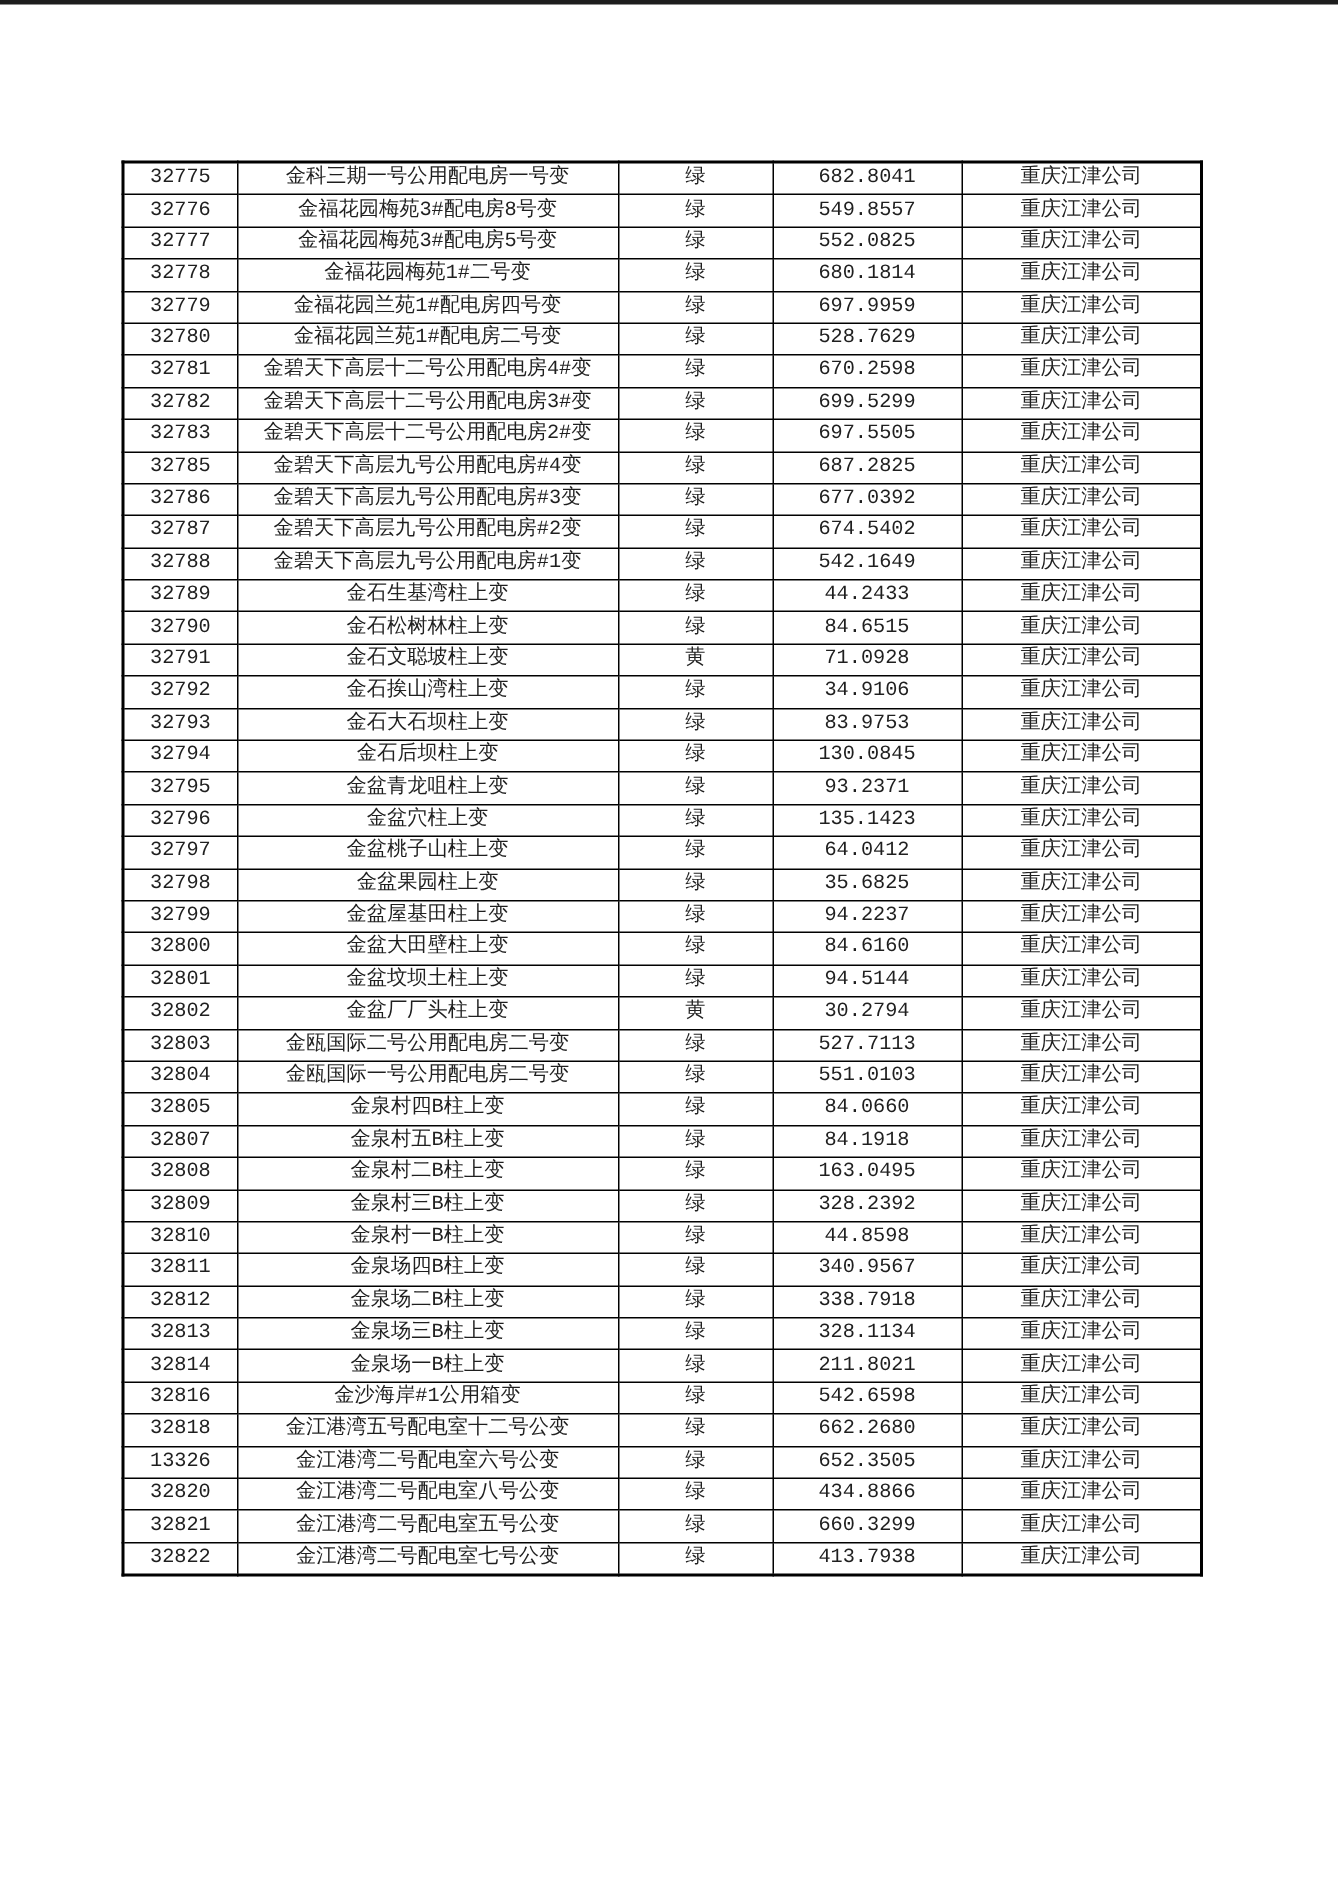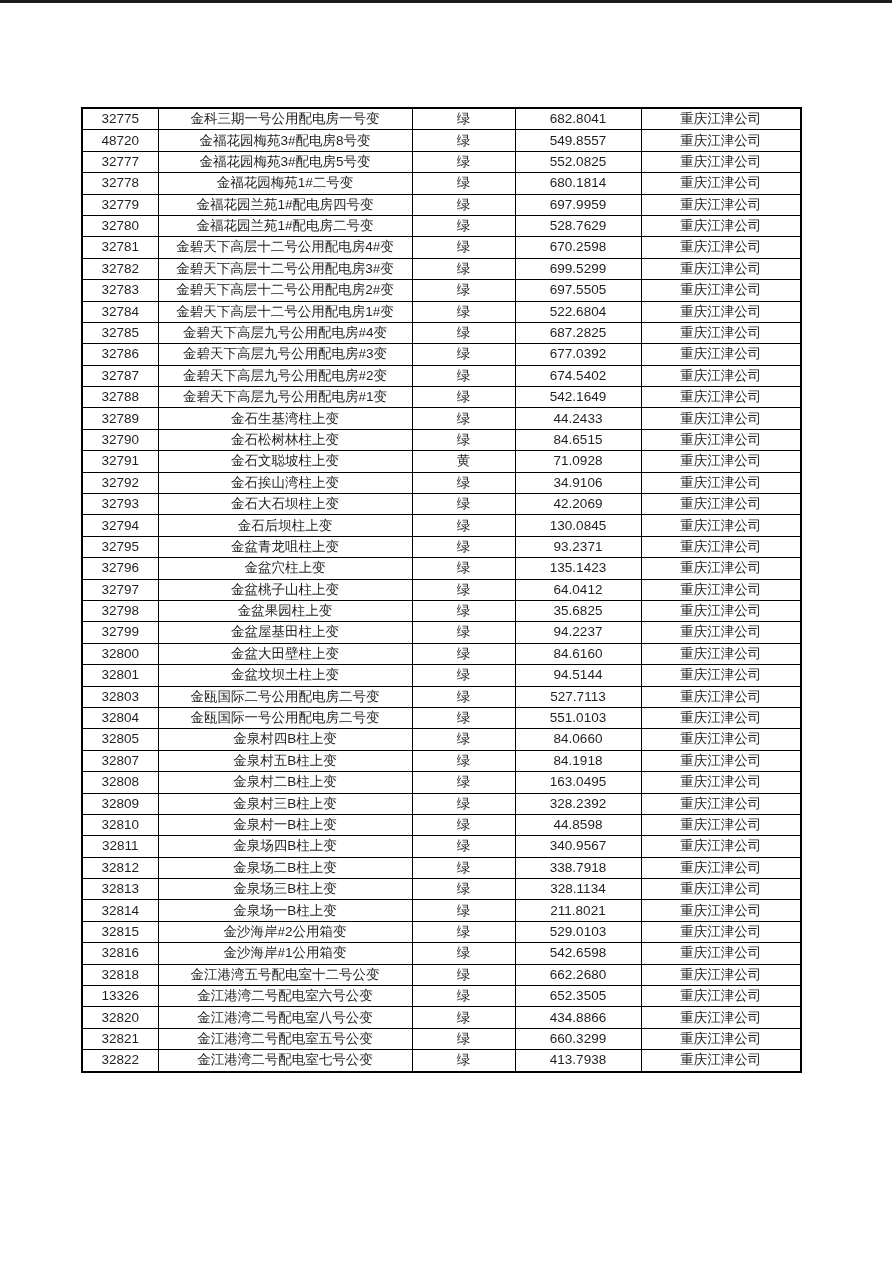--- a/index.html
+++ b/index.html
@@ -2,21 +2,21 @@
 <html><head>
 <meta charset="utf-8">
 <style>
   html, body { margin: 0; padding: 0; }
   .page {
     position: relative;
     width: 892px;
     height: 1262px;
     background: #ffffff;
     overflow: hidden;
-    font-family: Liberation Sans, sans-serif;
+    font-family: Liberation Mono, monospace;
   }
   .top-edge {
     position: absolute;
     top: 0; left: 0;
     width: 100%; height: 3px;
     background: #1d1d1d;
   }
   table.doc-table {
     position: absolute;
     left: 81px;
@@ -54,21 +54,21 @@
     </colgroup>
     <tbody>
         <tr>
           <td>32775</td>
           <td>金科三期一号公用配电房一号变</td>
           <td>绿</td>
           <td>682.8041</td>
           <td>重庆江津公司</td>
         </tr>
         <tr>
-          <td>48720</td>
+          <td>32776</td>
           <td>金福花园梅苑3#配电房8号变</td>
           <td>绿</td>
           <td>549.8557</td>
           <td>重庆江津公司</td>
         </tr>
         <tr>
           <td>32777</td>
           <td>金福花园梅苑3#配电房5号变</td>
           <td>绿</td>
           <td>552.0825</td>
@@ -107,27 +107,20 @@
           <td>金碧天下高层十二号公用配电房3#变</td>
           <td>绿</td>
           <td>699.5299</td>
           <td>重庆江津公司</td>
         </tr>
         <tr>
           <td>32783</td>
           <td>金碧天下高层十二号公用配电房2#变</td>
           <td>绿</td>
           <td>697.5505</td>
-          <td>重庆江津公司</td>
-        </tr>
-        <tr>
-          <td>32784</td>
-          <td>金碧天下高层十二号公用配电房1#变</td>
-          <td>绿</td>
-          <td>522.6804</td>
           <td>重庆江津公司</td>
         </tr>
         <tr>
           <td>32785</td>
           <td>金碧天下高层九号公用配电房#4变</td>
           <td>绿</td>
           <td>687.2825</td>
           <td>重庆江津公司</td>
         </tr>
         <tr>
@@ -176,21 +169,21 @@
           <td>32792</td>
           <td>金石挨山湾柱上变</td>
           <td>绿</td>
           <td>34.9106</td>
           <td>重庆江津公司</td>
         </tr>
         <tr>
           <td>32793</td>
           <td>金石大石坝柱上变</td>
           <td>绿</td>
-          <td>42.2069</td>
+          <td>83.9753</td>
           <td>重庆江津公司</td>
         </tr>
         <tr>
           <td>32794</td>
           <td>金石后坝柱上变</td>
           <td>绿</td>
           <td>130.0845</td>
           <td>重庆江津公司</td>
         </tr>
         <tr>
@@ -236,20 +229,27 @@
           <td>重庆江津公司</td>
         </tr>
         <tr>
           <td>32801</td>
           <td>金盆坟坝土柱上变</td>
           <td>绿</td>
           <td>94.5144</td>
           <td>重庆江津公司</td>
         </tr>
         <tr>
+          <td>32802</td>
+          <td>金盆厂厂头柱上变</td>
+          <td>黄</td>
+          <td>30.2794</td>
+          <td>重庆江津公司</td>
+        </tr>
+        <tr>
           <td>32803</td>
           <td>金瓯国际二号公用配电房二号变</td>
           <td>绿</td>
           <td>527.7113</td>
           <td>重庆江津公司</td>
         </tr>
         <tr>
           <td>32804</td>
           <td>金瓯国际一号公用配电房二号变</td>
           <td>绿</td>
@@ -310,27 +310,20 @@
           <td>金泉场三B柱上变</td>
           <td>绿</td>
           <td>328.1134</td>
           <td>重庆江津公司</td>
         </tr>
         <tr>
           <td>32814</td>
           <td>金泉场一B柱上变</td>
           <td>绿</td>
           <td>211.8021</td>
-          <td>重庆江津公司</td>
-        </tr>
-        <tr>
-          <td>32815</td>
-          <td>金沙海岸#2公用箱变</td>
-          <td>绿</td>
-          <td>529.0103</td>
           <td>重庆江津公司</td>
         </tr>
         <tr>
           <td>32816</td>
           <td>金沙海岸#1公用箱变</td>
           <td>绿</td>
           <td>542.6598</td>
           <td>重庆江津公司</td>
         </tr>
         <tr>

